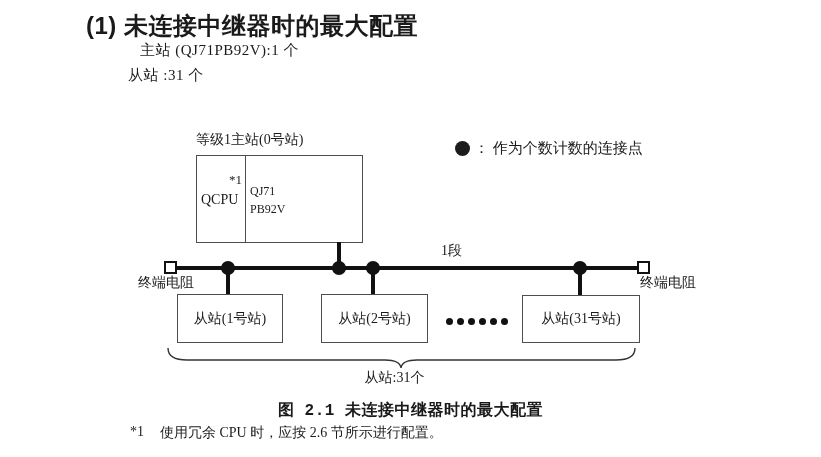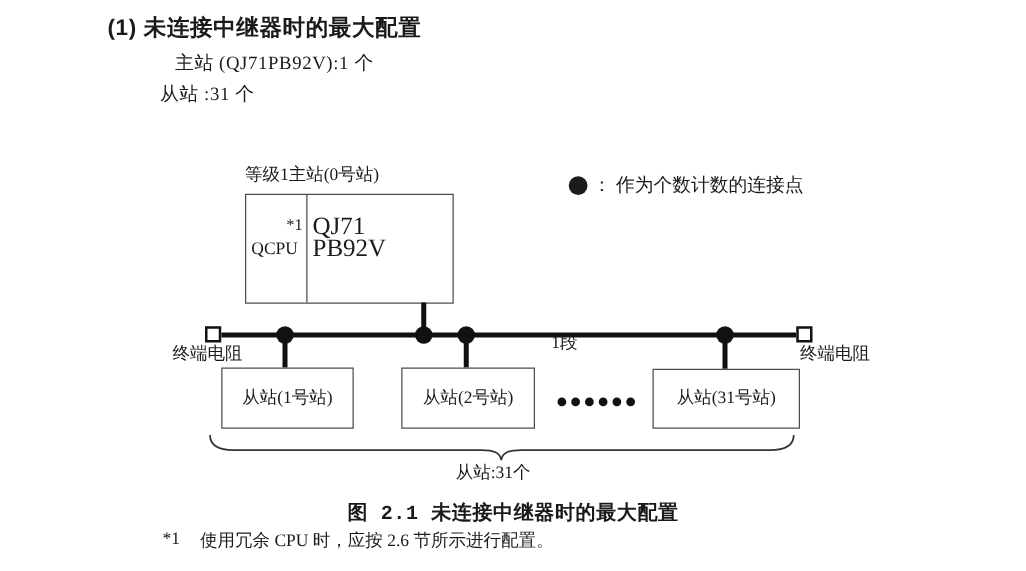--- a/index.html
+++ b/index.html
@@ -7,21 +7,21 @@
     position:relative;
     width:821px;height:457px;
     background:#ffffff;
     font-family:"Liberation Serif","DejaVu Serif",serif;
     color:#1a1a1a;
     overflow:hidden;
   }
   .abs{position:absolute;white-space:nowrap;}
   .heading{
     font-family:"Liberation Sans","DejaVu Sans",sans-serif;
-    font-weight:bold;font-size:18px;letter-spacing:0.5px;
+    font-weight:bold;font-size:24px;letter-spacing:0.5px;
   }
   .bodyline{font-size:15px;letter-spacing:0.5px;}
   .dlabel{font-size:14px;}
   .box{
     position:absolute;border:1px solid #4d4d4d;background:#ffffff;
     box-sizing:border-box;
   }
   .master-box{display:flex;}
   .mcell{box-sizing:border-box;height:100%;position:relative;font-size:14px;}
   .mcell + .mcell{border-left:1px solid #4d4d4d;}
@@ -46,21 +46,21 @@
   .ellipsis{position:absolute;display:flex;gap:4px;align-items:center;}
   .ellipsis span{width:7px;height:7px;border-radius:50%;background:#111111;display:block;}
   .caption{
     font-family:Liberation Mono, monospace;
     font-weight:bold;font-size:16px;text-align:center;letter-spacing:0.5px;
   }
   .footnote{font-size:14px;display:flex;}
   .footnote .marker{margin-right:16px;}
   .qcpu-note{position:absolute;right:3px;top:16px;font-size:13px;}
   .qcpu-name{position:absolute;left:4px;top:36px;font-size:14px;}
-  .pb-lines{position:absolute;left:4px;top:16px;font-size:20px;line-height:18px;}
+  .pb-lines{position:absolute;left:4px;top:26px;font-size:12px;line-height:18px;}
 </style>
 </head>
 <body>
 
 <div class="page">
 
   <div class="abs heading" style="left:86px;top:10px;">(1) 未连接中继器时的最大配置</div>
   <div class="abs bodyline" style="left:116px;top:41px;margin-left:24px;">主站 (QJ71PB92V):1 个</div>
   <div class="abs bodyline" style="left:128px;top:66px;">从站 :31 个</div>
 
@@ -75,21 +75,21 @@
       <span class="qcpu-name">QCPU</span>
     </div>
     <div class="mcell" style="width:50px;">
       <span class="pb-lines">
         <span>QJ71</span><br>
         <span>PB92V</span>
       </span>
     </div>
   </div>
 
-  <div class="abs dlabel" style="left:441px;top:242px;margin-top:23px;">1段</div>
+  <div class="abs dlabel" style="left:441px;top:242px;">1段</div>
 
   <div class="busline" style="left:177px;top:266px;width:460px;"></div>
 
   <div class="terminator" style="left:164px;top:261px;"></div>
   <div class="terminator" style="left:637px;top:261px;"></div>
   <div class="abs dlabel" style="left:138px;top:274px;">终端电阻</div>
   <div class="abs dlabel" style="left:640px;top:274px;">终端电阻</div>
 
   <div class="dropline" style="left:337px;top:242px;height:26px;"></div>
   <div class="dropline" style="left:226px;top:268px;height:27px;"></div>

